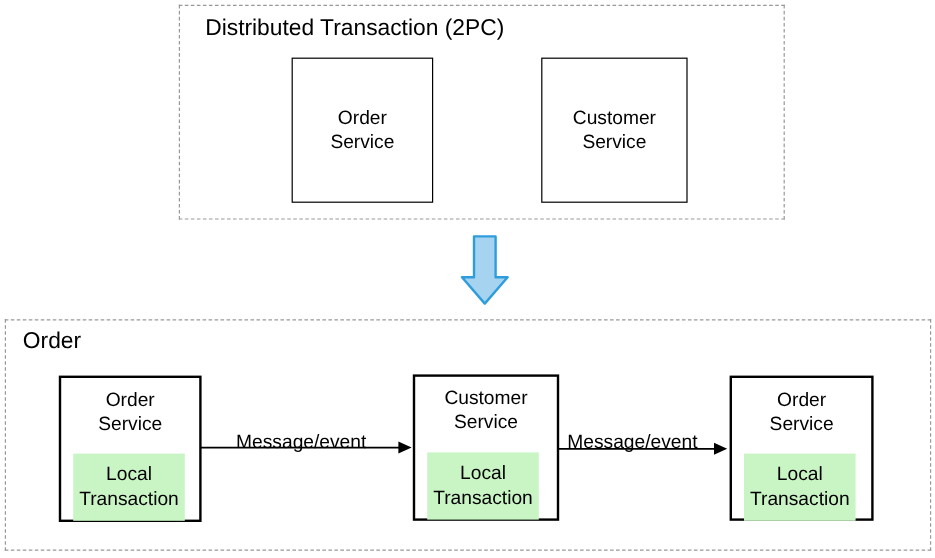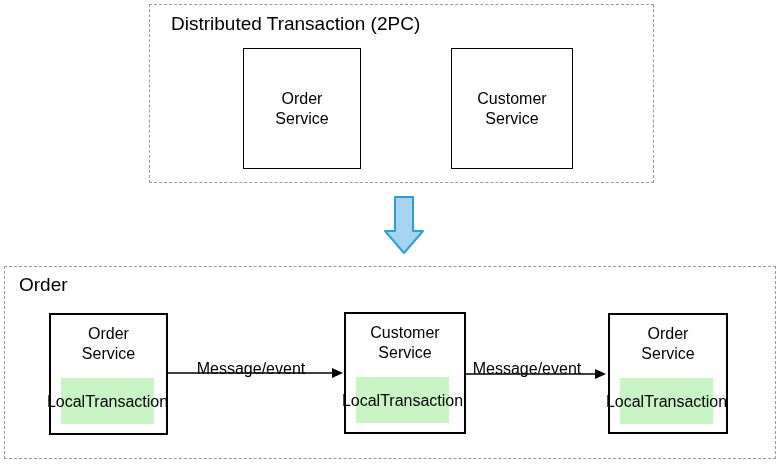--- a/index.html
+++ b/index.html
@@ -57,24 +57,24 @@
   .saga-box { border-width: 2px; padding-top: 9px; }
   .box-saga-1 { left: 44px;  top: 46px; width: 119px; height: 122px; }
   .box-saga-2 { left: 339px; top: 45px; width: 122px; height: 122px; }
   .box-saga-3 { left: 603px; top: 46px; width: 120px; height: 121px; }
 
   .local-box {
     position: absolute;
     left: 10px;
     top: 63px;
     width: 93px;
-    height: 46px;
+    height: 56px;
     background: #c9f5c5;
     display: flex;
-    flex-direction: row;
+    flex-direction: column;
     align-items: center;
     justify-content: center;
     font-size: 16px;
     line-height: 21px;
     white-space: nowrap;
   }
   .edge-label {
     position: absolute;
     width: 140px;
     top: 335px;

